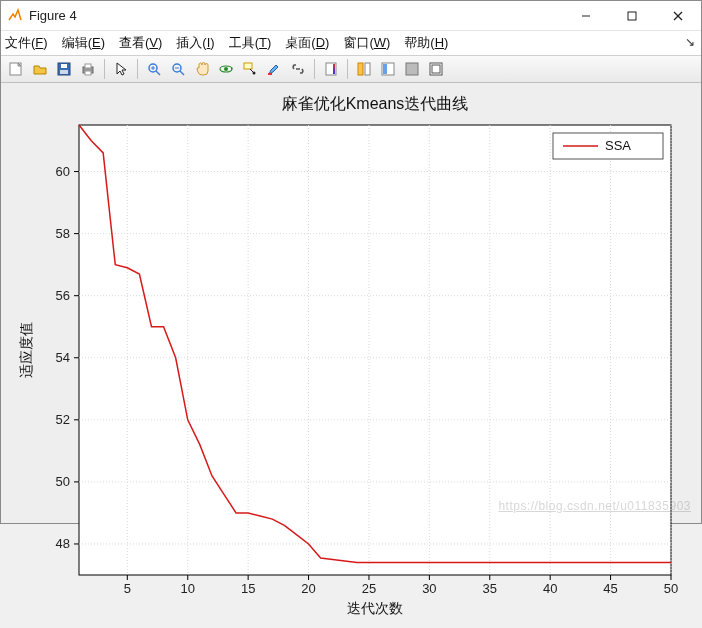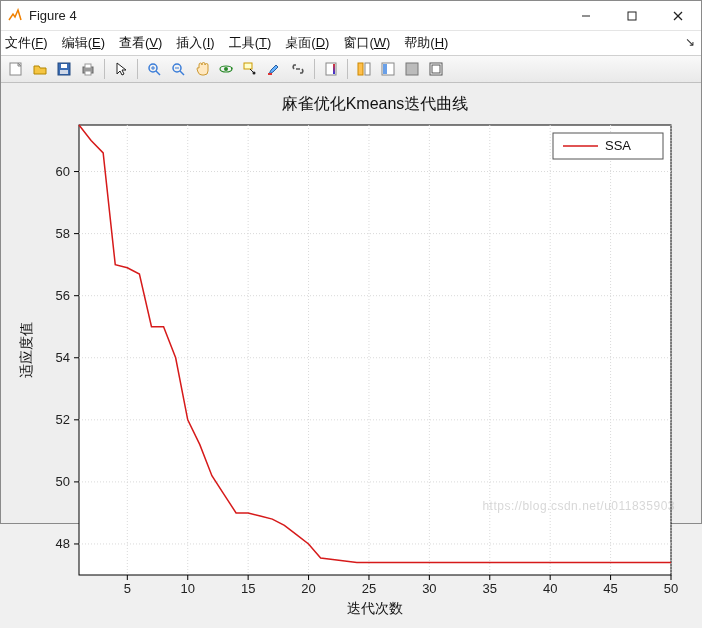--- a/index.html
+++ b/index.html
@@ -77,25 +77,26 @@
     margin: 0 3px;
   }
   .plot-area {
     flex:1;
     background:#eee;
     position:relative;
   }
   svg.chart { position:absolute; inset:0; }
   .watermark {
     position:absolute;
-    right: 26px; bottom: 10px;
+    right: 10px; bottom: 10px;
     color: rgba(140,140,140,0.35);
     font-size: 12px;
     letter-spacing: 0.5px;
     pointer-events:none;
+    text-decoration:underline;
   }
 </style>
 </head>
 <body>
 
 <div class="window">
 
   <div class="titlebar">
     <svg class="app-logo" viewBox="0 0 16 16">
       <path d="M2 12 L6 6 L8 9 L11 2 L14 12" fill="none" stroke="#f08000" stroke-width="1.5"></path>

